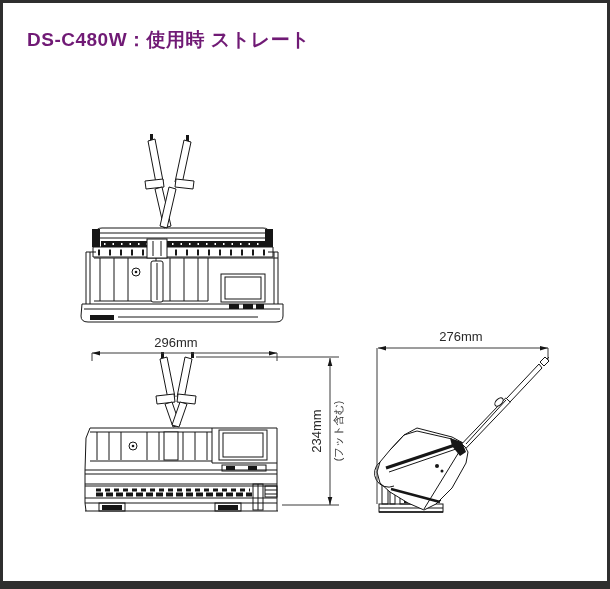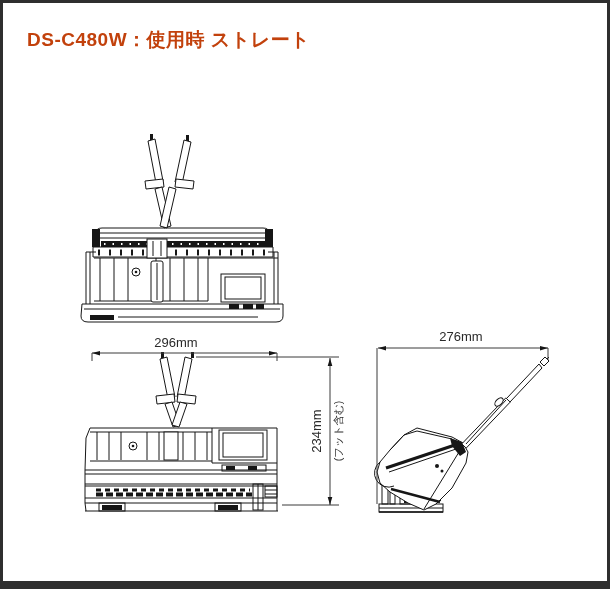--- a/index.html
+++ b/index.html
@@ -8,21 +8,21 @@
     width:610px;height:589px;
     box-sizing:border-box;
     background:#ffffff;
     border:3px solid #2f2f2f;
     border-bottom-width:8px;
     overflow:hidden;
     font-family:"Liberation Sans","DejaVu Sans",sans-serif;
   }
   .title{
     position:absolute;left:24px;top:24px;
-    font-size:19px;font-weight:bold;color:#c2410c;
+    font-size:19px;font-weight:bold;color:#701a75;
     letter-spacing:0.5px;white-space:nowrap;
   }
   svg{position:absolute;left:0;top:0;display:block;}
   svg *{vector-effect:none;}
   .ln{stroke:#161616;fill:none;stroke-width:1;}
   .fillw{fill:#ffffff;stroke:#161616;stroke-width:1;}
   .filld{fill:#161616;stroke:none;}
   .dim{stroke:#3a3a3a;fill:none;stroke-width:1;}
   .dimtxt{fill:#2a2a2a;font-size:13px;font-family:"Liberation Sans","DejaVu Sans",sans-serif;}
   .dimnote{fill:#2a2a2a;font-size:10.5px;font-family:"Liberation Sans","DejaVu Sans",sans-serif;}

